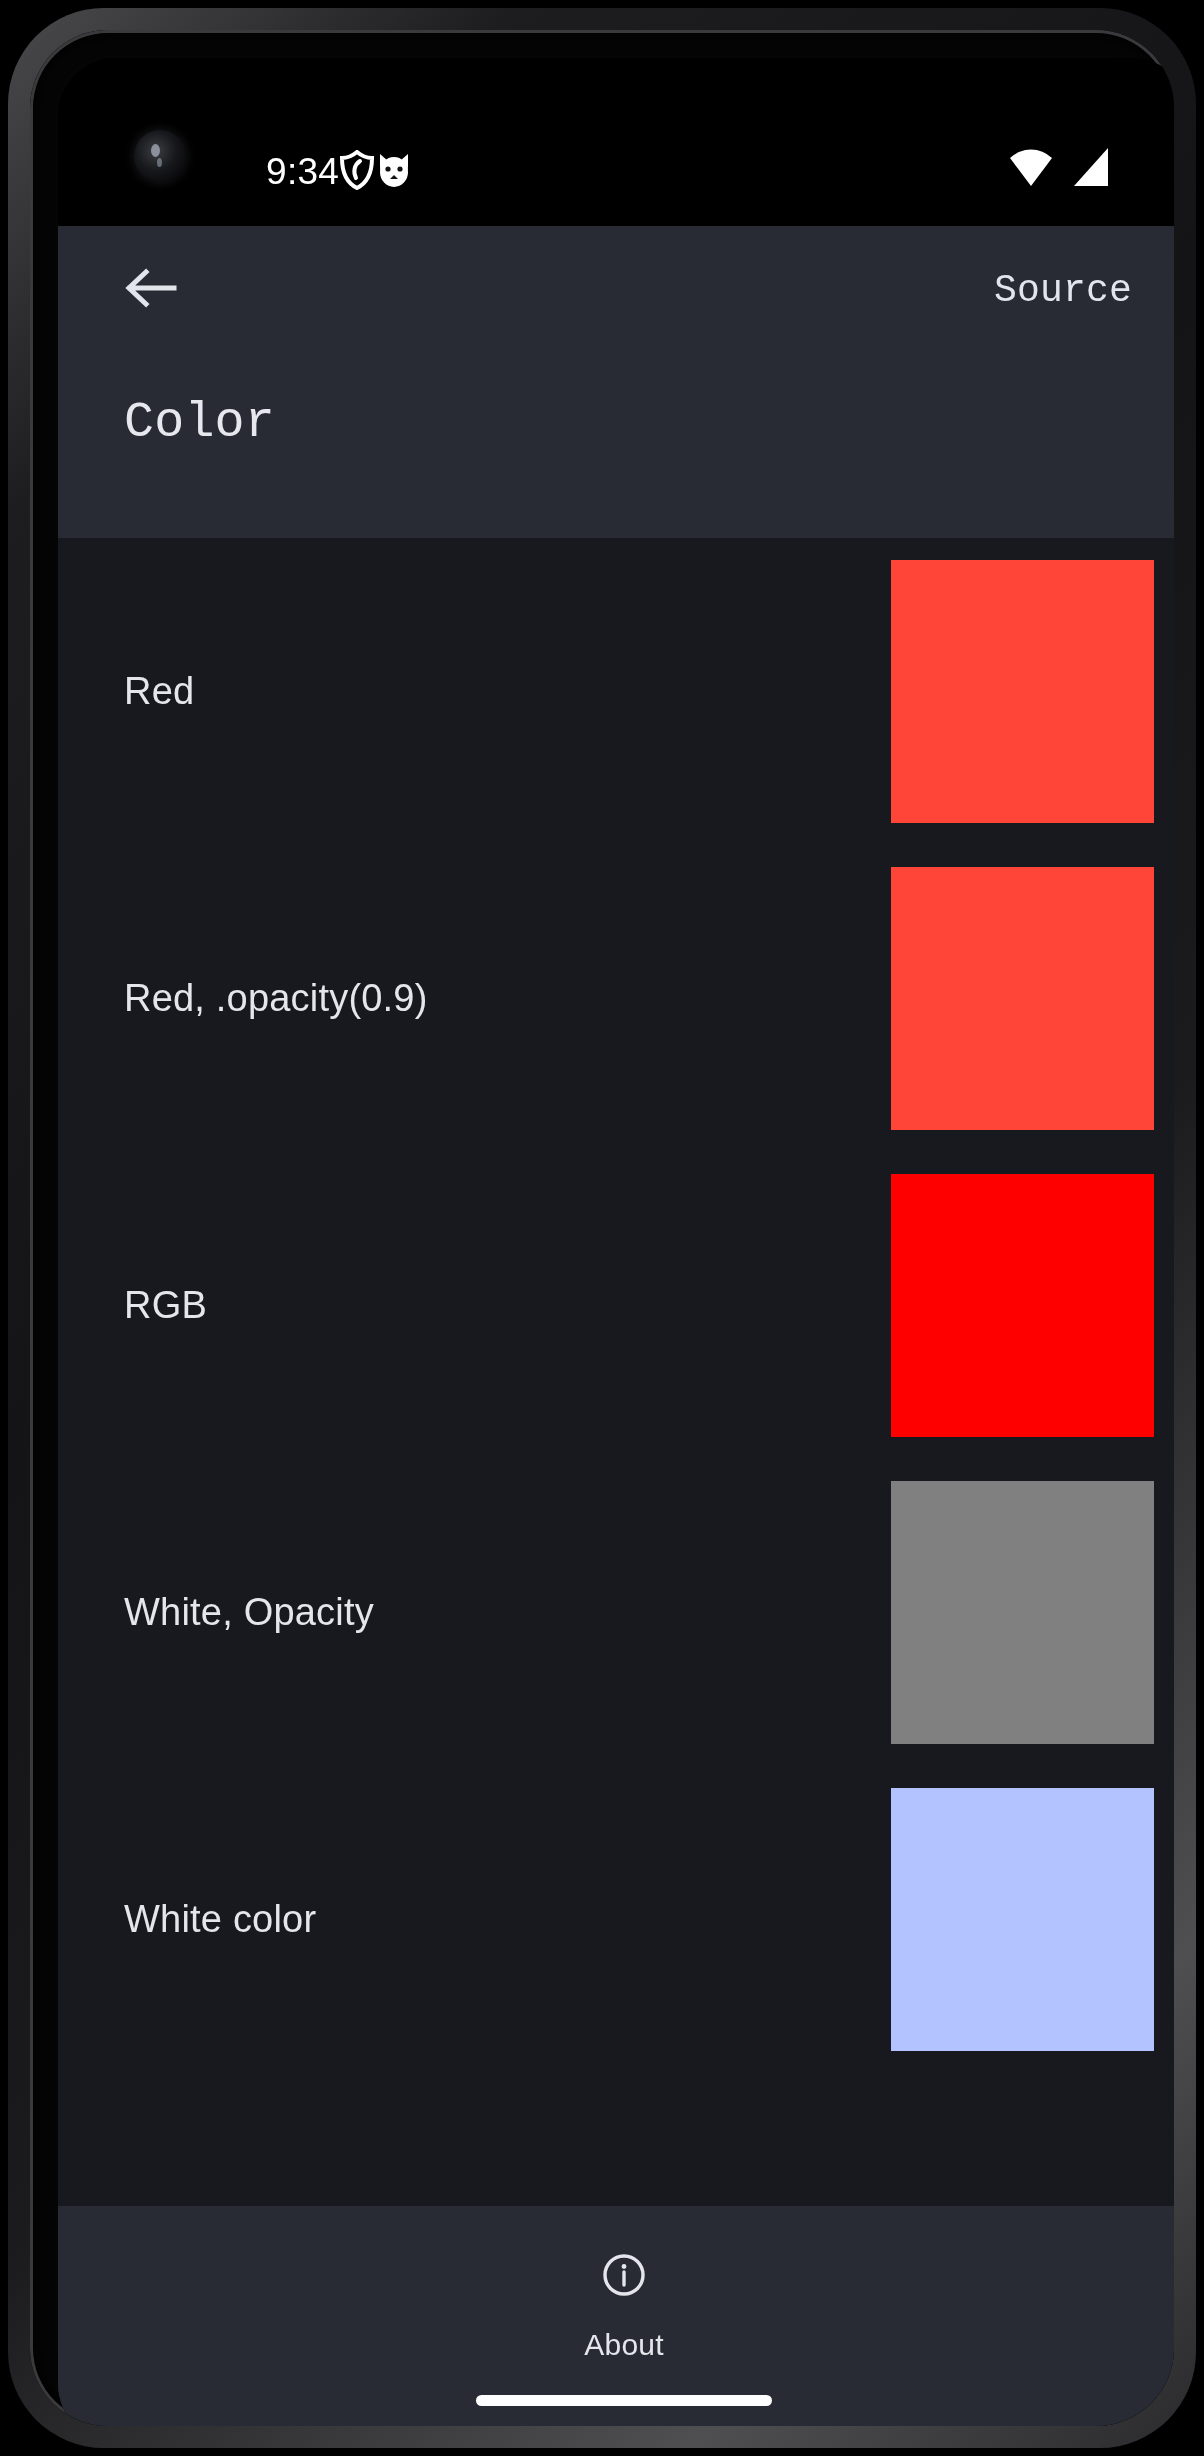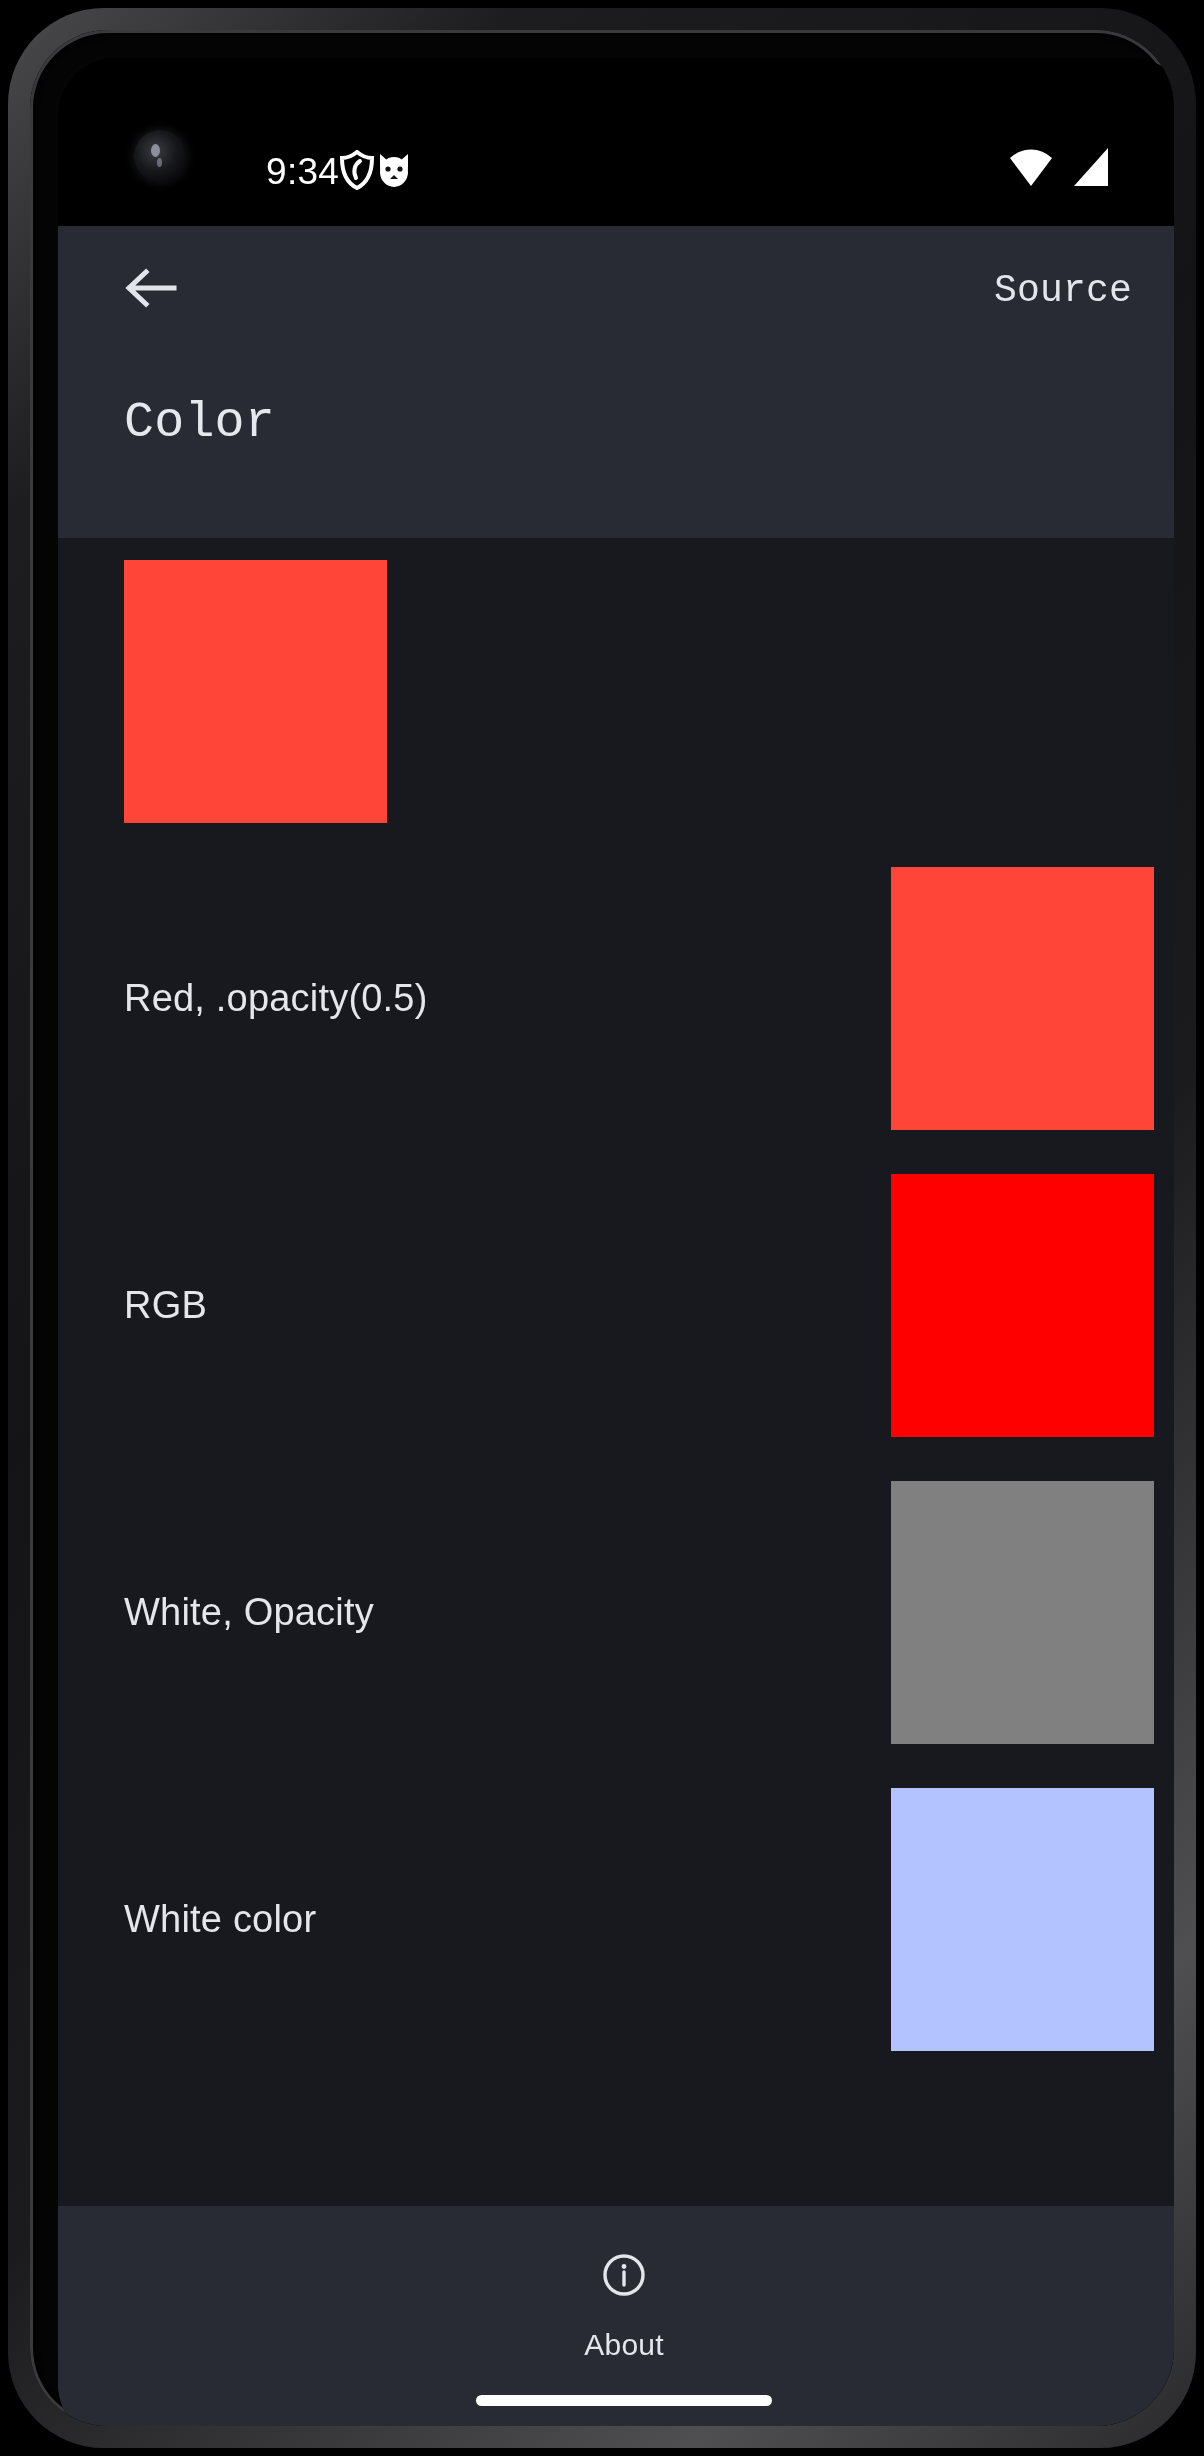--- a/index.html
+++ b/index.html
@@ -313,25 +313,26 @@
 
             <div id="source-button">Source</div>
           </div>
 
           <div id="page-title">Color</div>
         </div>
 
         <div id="color-list" style="background: rgb(23, 25, 30);">
 
           <div class="list-row">
+            <span class="row-label">Red</span>
             <span class="row-swatch" style="background: rgb(255, 68, 56);"></span>
           </div>
 
           <div class="list-row">
-            <span class="row-label">Red, .opacity(0.5)</span>
+            <span class="row-label">Red, .opacity(0.9)</span>
             <span class="row-swatch" style="background: rgb(255, 68, 56);"></span>
           </div>
 
           <div class="list-row">
             <span class="row-label">RGB</span>
             <span class="row-swatch" style="background: rgb(255, 0, 0);"></span>
           </div>
 
           <div class="list-row">
             <span class="row-label">White, Opacity</span>

